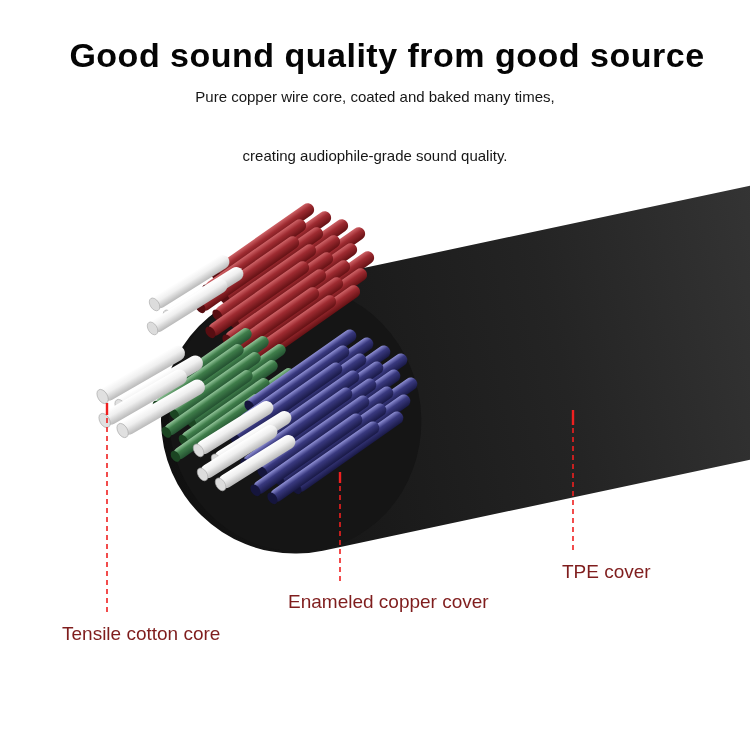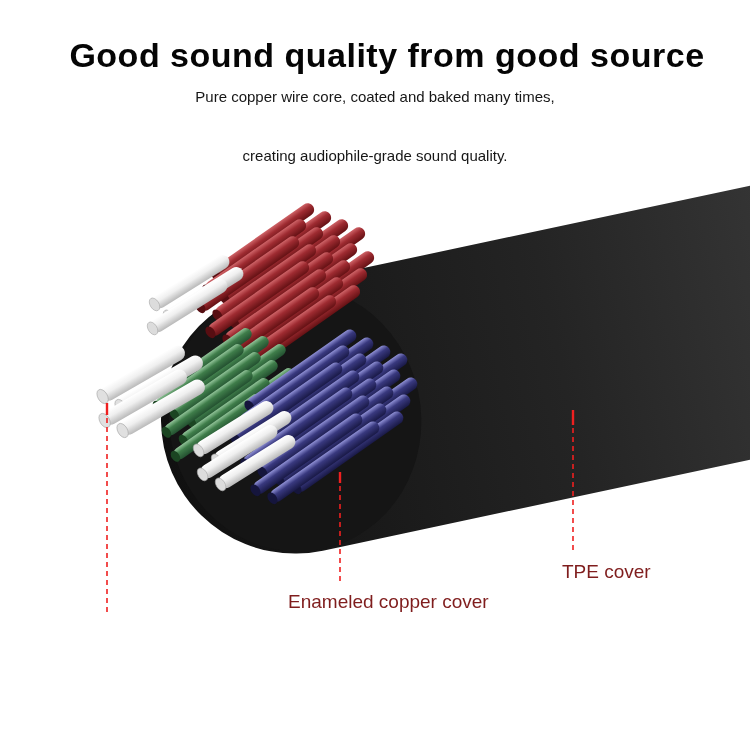--- a/index.html
+++ b/index.html
@@ -196,16 +196,17 @@
     <line class="leader-tick" x1="107" y1="403" x2="107" y2="415"></line>
     <line class="leader" x1="107" y1="418" x2="107" y2="616"></line>
 
     <line class="leader-tick" x1="340" y1="472" x2="340" y2="483"></line>
     <line class="leader" x1="340" y1="486" x2="340" y2="584"></line>
 
     <line class="leader-tick" x1="573" y1="410" x2="573" y2="425"></line>
     <line class="leader" x1="573" y1="428" x2="573" y2="552"></line>
   </svg>
 
+  <div class="label cotton">Tensile cotton core</div>
   <div class="label copper">Enameled copper cover</div>
   <div class="label tpe">TPE cover</div>
 
 </div>
 
 </body></html>

